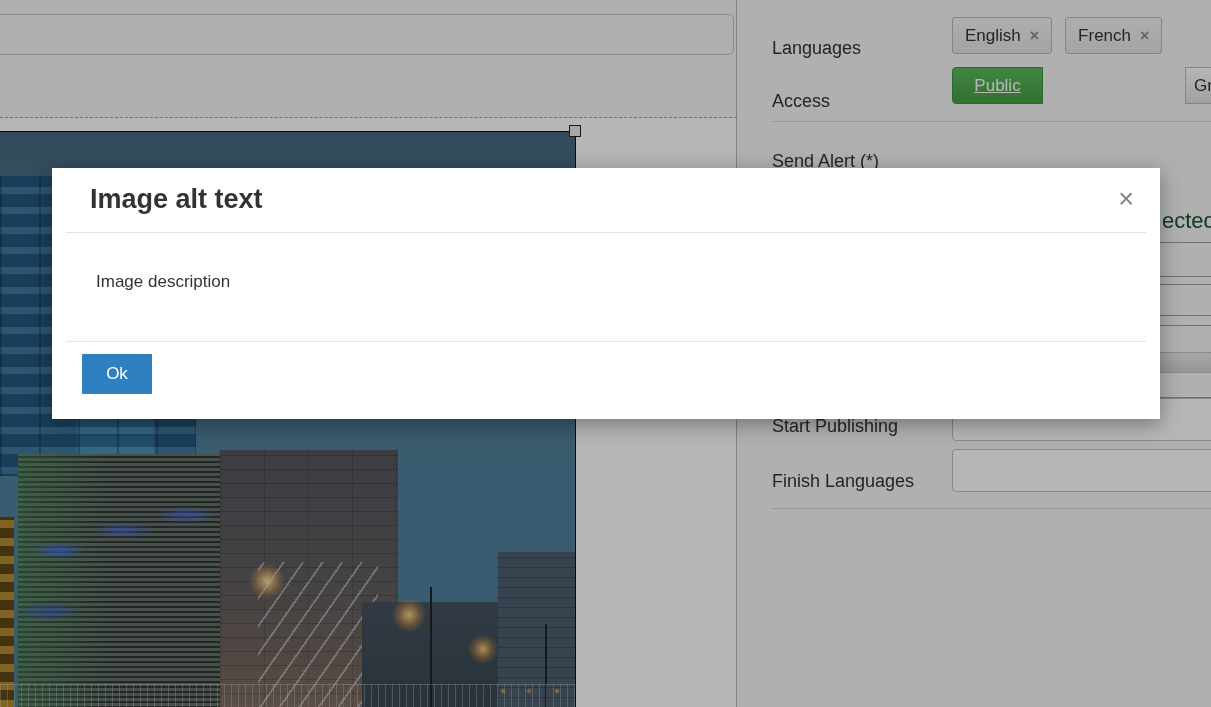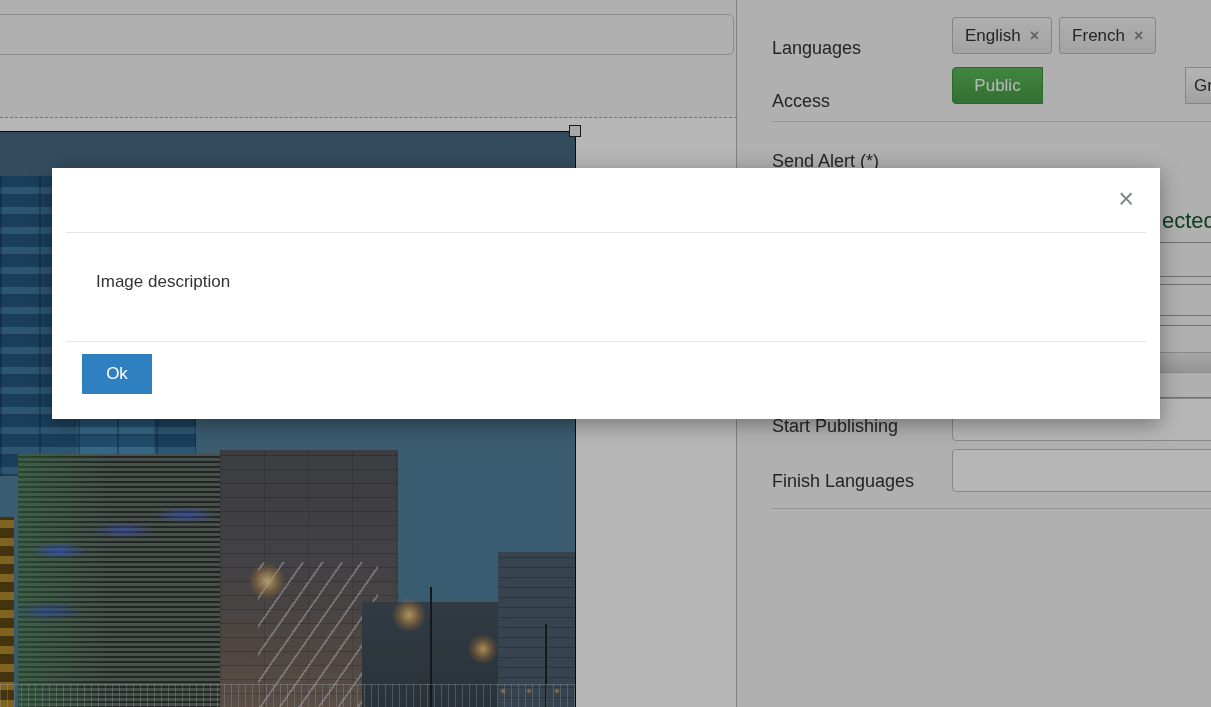--- a/index.html
+++ b/index.html
@@ -56,25 +56,25 @@
   .dots { left:495px; top:556px; width:78px; height:6px; background:
       radial-gradient(3px 3px at 8px 3px, rgba(255,180,80,.9), transparent),
       radial-gradient(3px 3px at 34px 3px, rgba(255,180,80,.8), transparent),
       radial-gradient(3px 3px at 62px 3px, rgba(255,180,80,.9), transparent); }
   .fence { left:0; top:552px; width:576px; height:24px; border-top:1px solid rgba(220,230,240,.35); background:repeating-linear-gradient(90deg, rgba(220,230,240,.3) 0 1px, transparent 1px 7px); }
   .handle { position:absolute; left:569px; top:7px; width:12px; height:12px; background:#e8e8e8; border:1px solid #222; cursor:nwse-resize; }
 
   
   .panel { position:absolute; left:738px; top:0; width:473px; height:707px; }
   .plabel { position:absolute; font-size:18px; color:#333; white-space:nowrap;margin-top:12px; }
-  .pill-row { position:absolute; left:214px; top:17px; display:flex; gap:7px; }
+  .pill-row { position:absolute; left:214px; top:17px; display:flex; gap:13px; }
   .pill { display:inline-flex; align-items:center; gap:9px; height:37px; padding:0 12px; border:1px solid #b9b9b9; border-radius:3px; background:linear-gradient(#f3f3f3,#e2e2e2); font-size:17px; color:#333; cursor:pointer; }
   .pill .x { color:#8a8a8a; font-weight:bold; font-size:16px; cursor:pointer; }
   .btn { display:inline-block; height:37px; line-height:35px; text-align:center; font-size:17px; color:#333; background:linear-gradient(#fbfbfb,#e0e0e0); border:1px solid #b9b9b9; cursor:pointer; }
-  .btn.green { background:linear-gradient(#5cb85c,#449d44); color:#fff; border-color:#3f8f3f; }
+  .btn.green { background:linear-gradient(#5cb85c,#449d44); color:#fff; border-color:#3f8f3f;text-decoration:underline; }
   .group { position:absolute; display:flex; }
   .group .btn + .btn { border-left:none; }
   .hrline { position:absolute; left:34px; width:440px; border-top:1px solid #cfcfcf; }
   .pinput { position:absolute; height:43px; width:320px; border:1px solid #bdbdbd; border-radius:4px; background:#fdfdfd; font-size:16px; padding:0 10px; color:#333; }
   .fragment { position:absolute; left:424px; top:208px; font-size:22px; color:#14532d; }
   .ghostline { position:absolute; left:410px; width:120px; height:1px; background:#9c9c9c; }
   .ghostgrad { position:absolute; left:410px; top:352px; width:120px; height:21px; background:linear-gradient(#e8e8e8,#cfcfcf); border:1px solid #bfbfbf; }
 
   
   .backdrop { position:absolute; left:0; top:0; width:1211px; height:707px; background:rgba(0,0,0,0.28); z-index:50; }
@@ -309,20 +309,21 @@
 
     <span class="plabel" style="left:34px; top:459px">Finish Languages</span>
     <input class="pinput" style="left: 214px; top: 449px;" value="">
 
     <div class="hrline" style="top:508px"></div>
   </div>
 
   <div class="backdrop"></div>
 
   <div class="modal">
+    <span class="m-title">Image alt text</span>
     <button class="m-close">×</button>
     <div class="m-div" style="top:64px"></div>
 
     <span class="m-label">Image description</span>
 
     <div class="m-div" style="top:173px"></div>
     <button class="m-btn m-ok">Ok</button>
   </div>
 
 </div>

